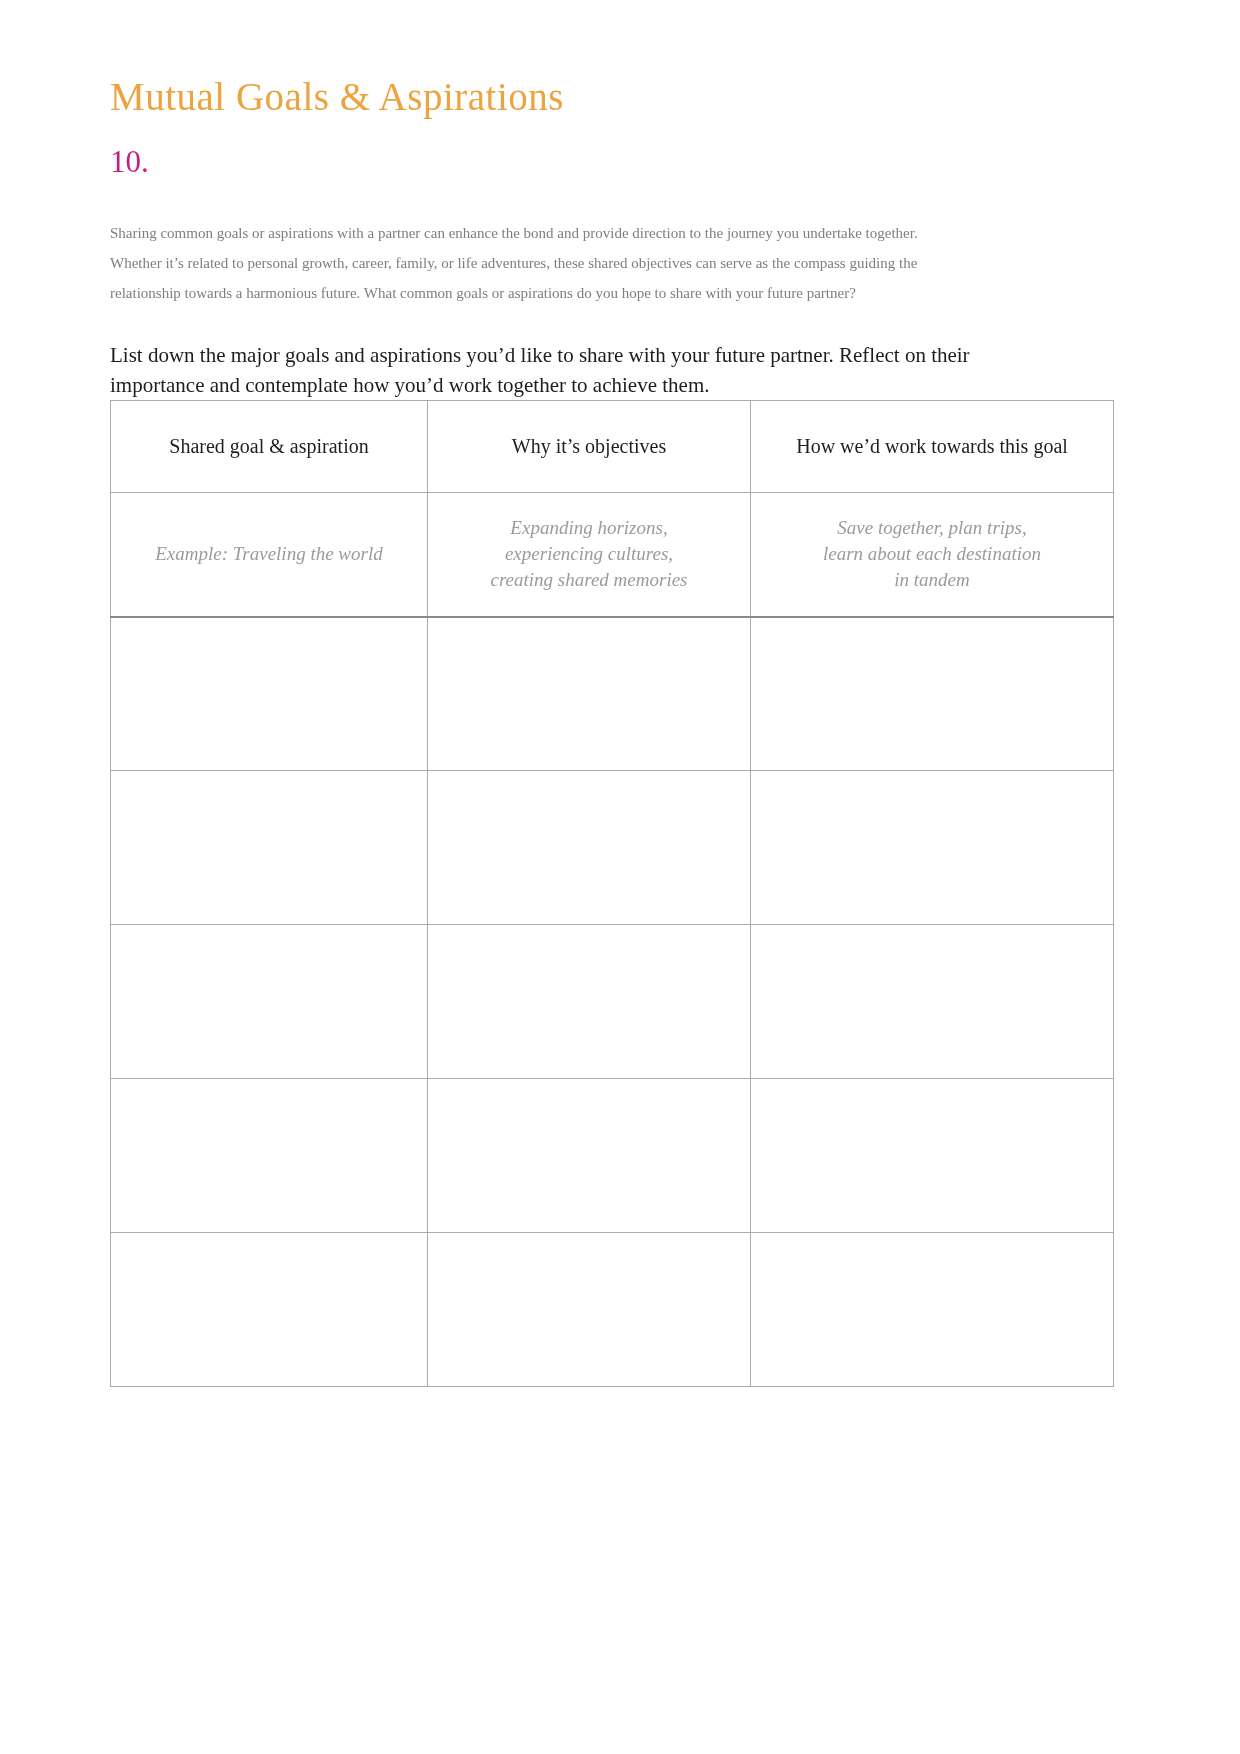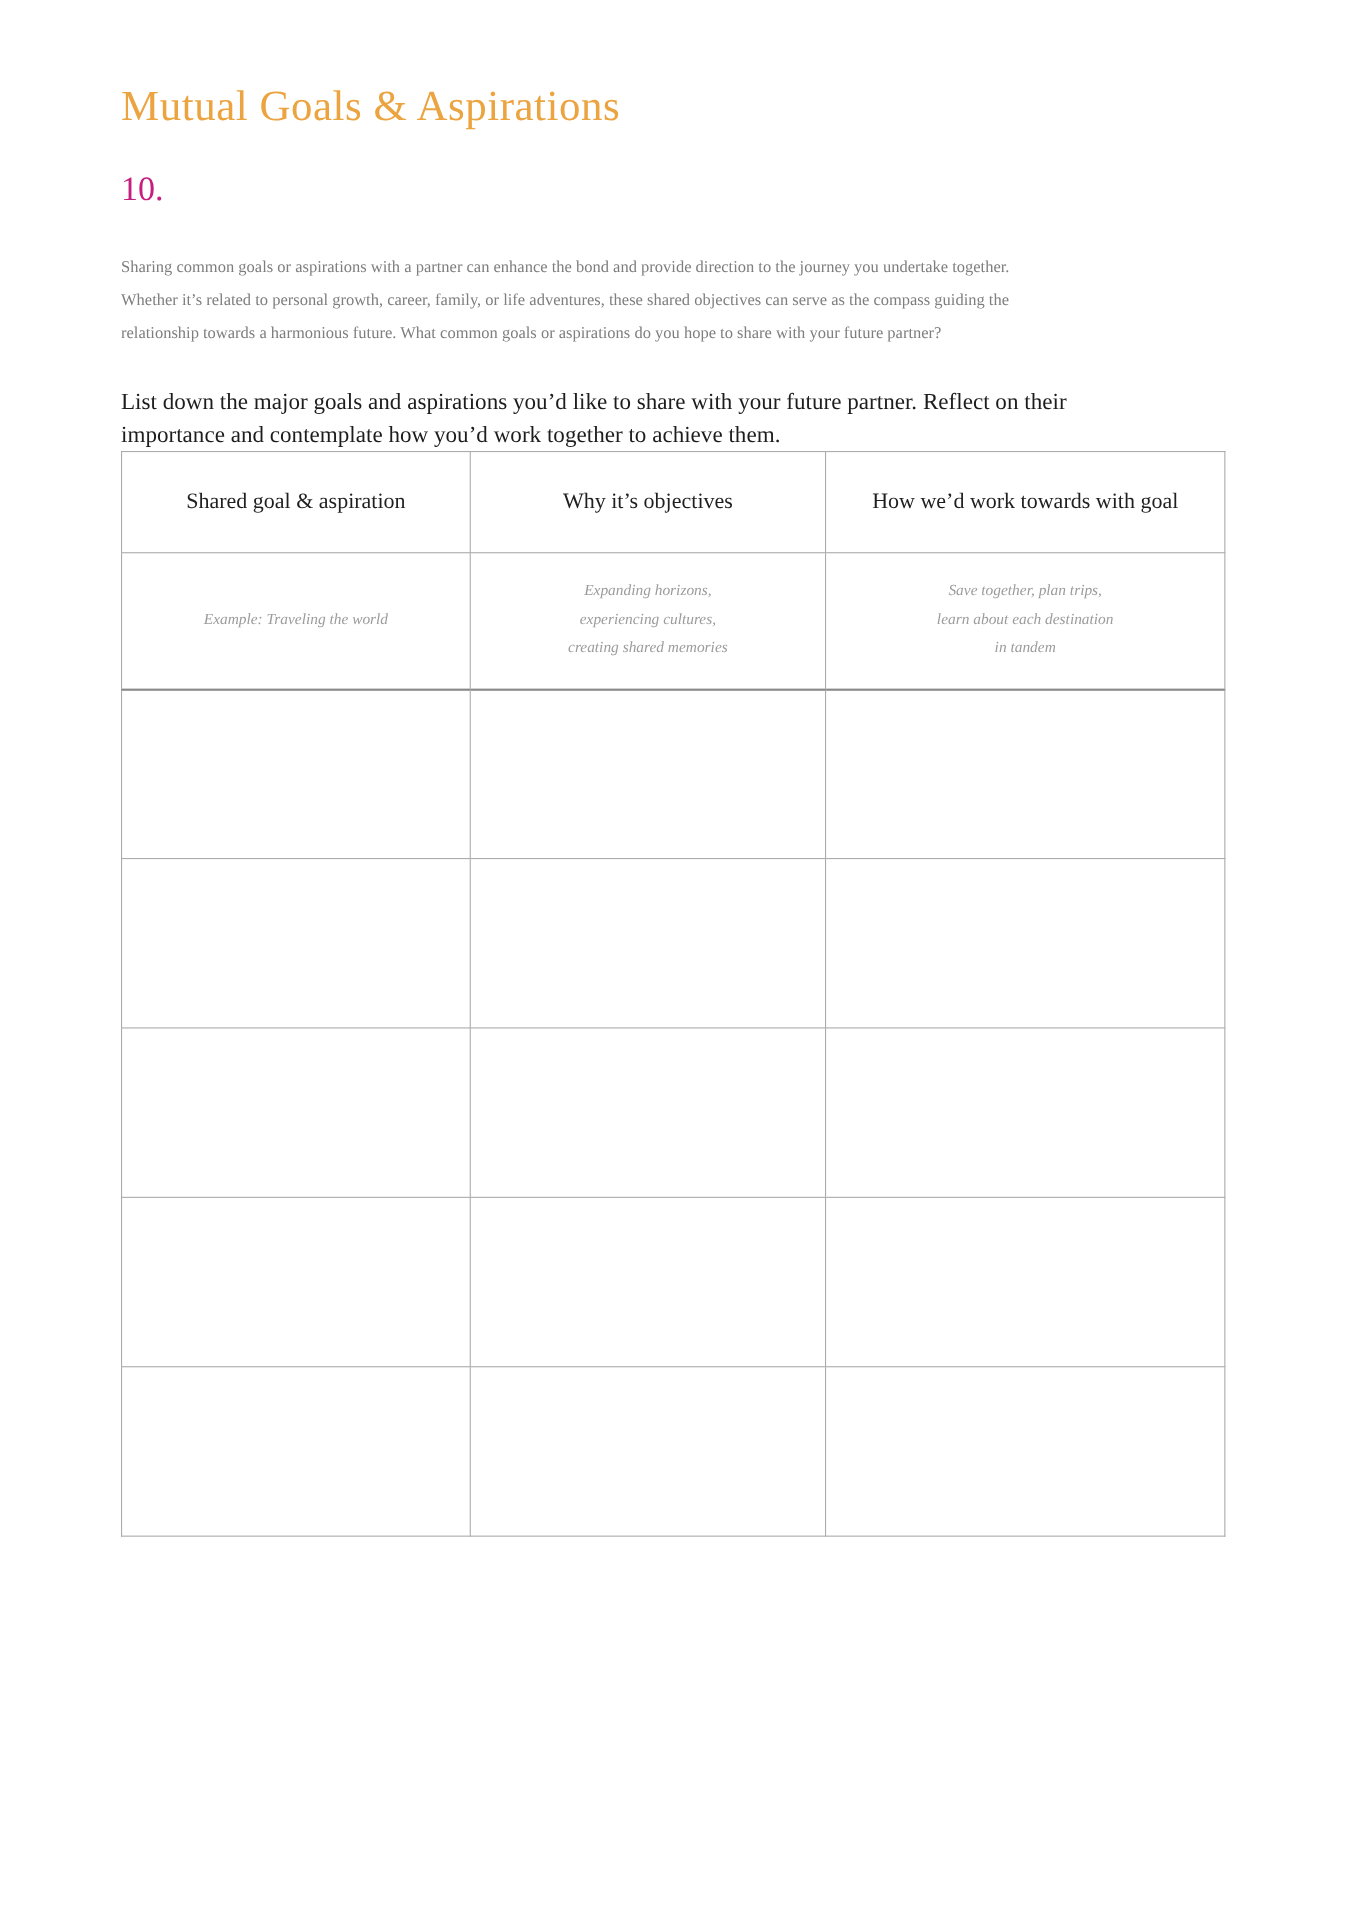--- a/index.html
+++ b/index.html
@@ -23,21 +23,21 @@
   .page-title {
     margin: 0;
     padding-top: 74px;
     font-size: 39px;
     font-weight: normal;
     letter-spacing: 0.5px;
     color: var(--title_accent, #EBA440);
   }
   .question {
     display: flex;
-    margin-top: 30px;
+    margin-top: 20px;
     color: var(--question_accent, #C51E7E);
   }
   .question-number {
     flex: 0 0 66px;
     font-size: 31px;
     line-height: 45px;
   }
   .question-text {
     font-size: 31px;
     line-height: 45px;
@@ -79,21 +79,21 @@
     font-size: 20px;
     color: #1F1F1F;
     text-align: center;
     vertical-align: middle;
   }
   .example-row {
     height: 124px;
   }
   .example-cell {
     font-style: italic;
-    font-size: 14px;
+    font-size: 19px;
     line-height: 26px;
     color: var(--example_gray, #9B9B9B);
     text-align: center;
     vertical-align: middle;
     white-space: pre-line;
   }
   .example-row td {
     border-bottom: 2px solid #8A8A8A;
   }
   .empty-row {
@@ -118,21 +118,21 @@
   <table class="goal-table">
     <colgroup>
       <col style="width:317px">
       <col style="width:323px">
       <col style="width:363px">
     </colgroup>
     <thead>
       <tr>
         <th class="header-cell">Shared goal &amp; aspiration</th>
         <th class="header-cell">Why it’s objectives</th>
-        <th class="header-cell">How we’d work towards with goal</th>
+        <th class="header-cell">How we’d work towards this goal</th>
       </tr>
     </thead>
     <tbody>
       <tr class="example-row">
         <td class="example-cell">Example: Traveling the world</td>
         <td class="example-cell">Expanding horizons,
 experiencing cultures,
 creating shared memories</td>
         <td class="example-cell">Save together, plan trips,
 learn about each destination

